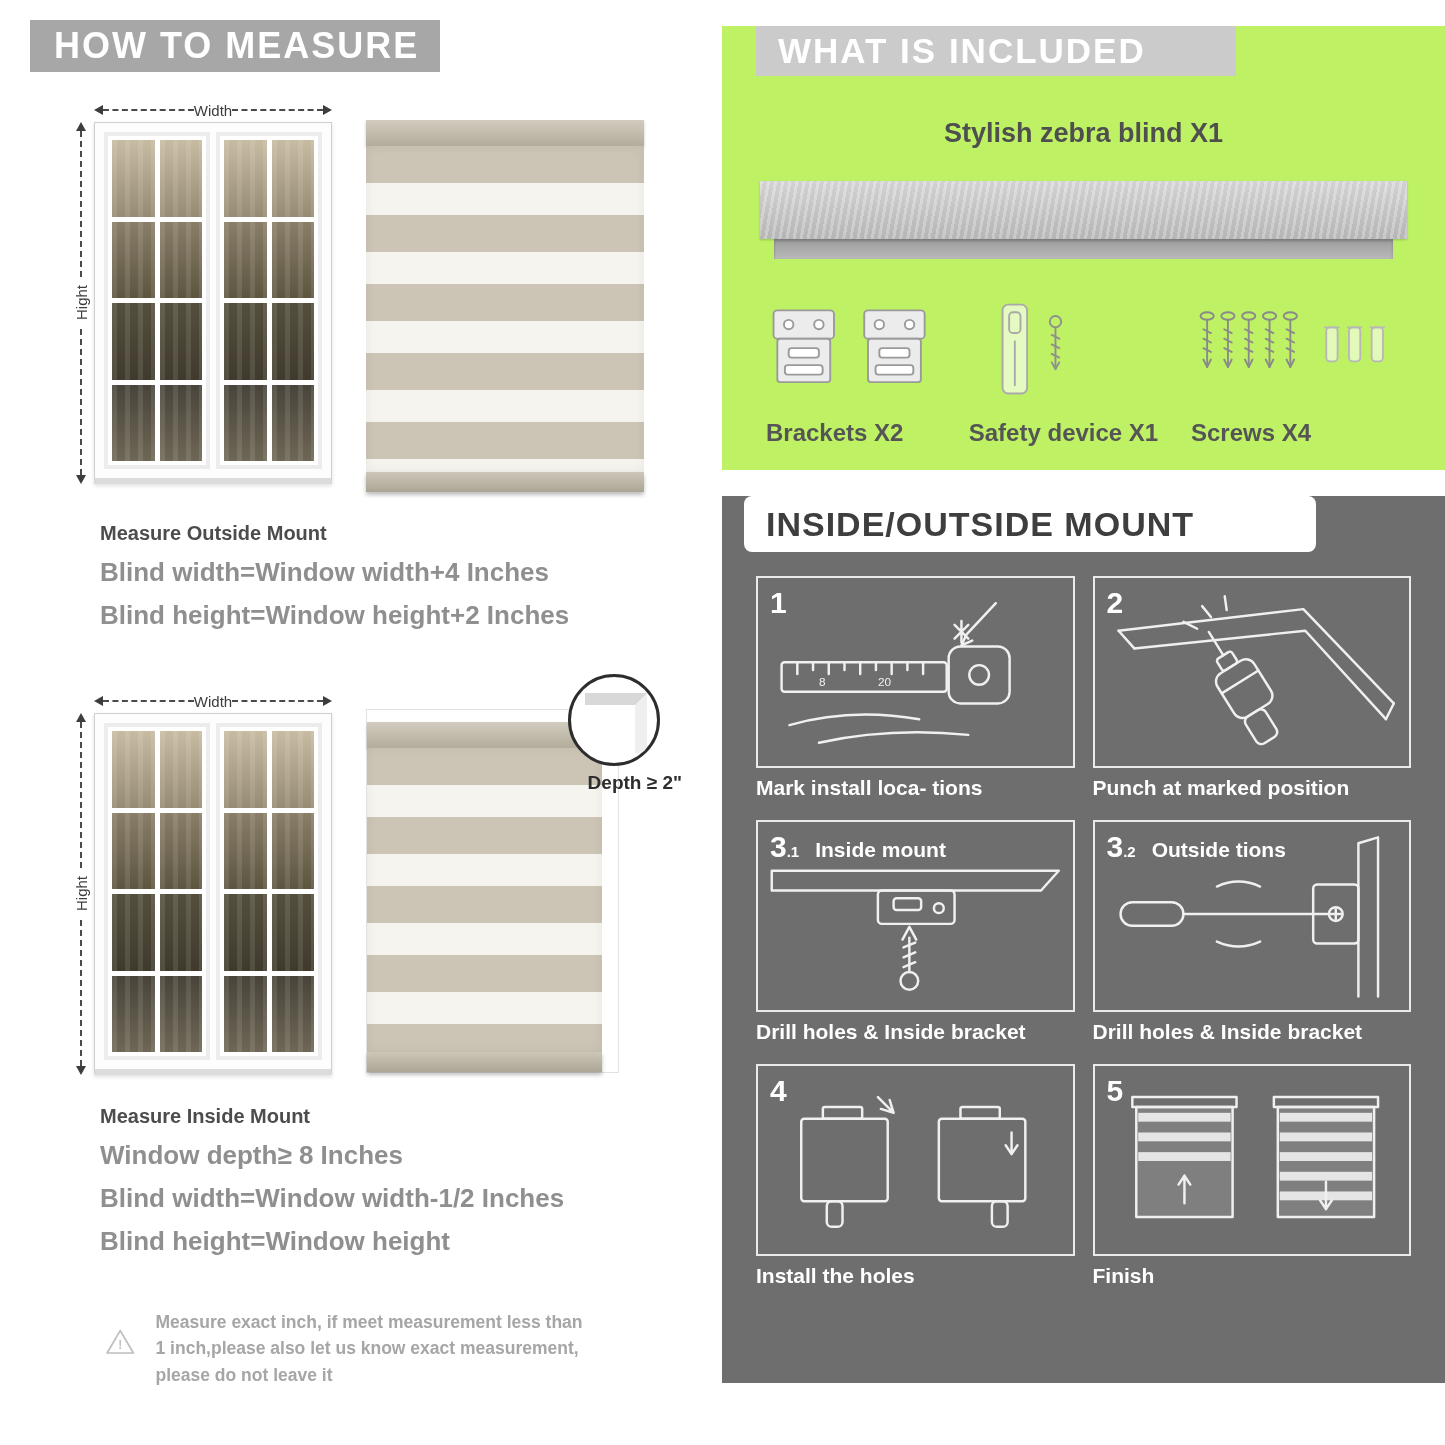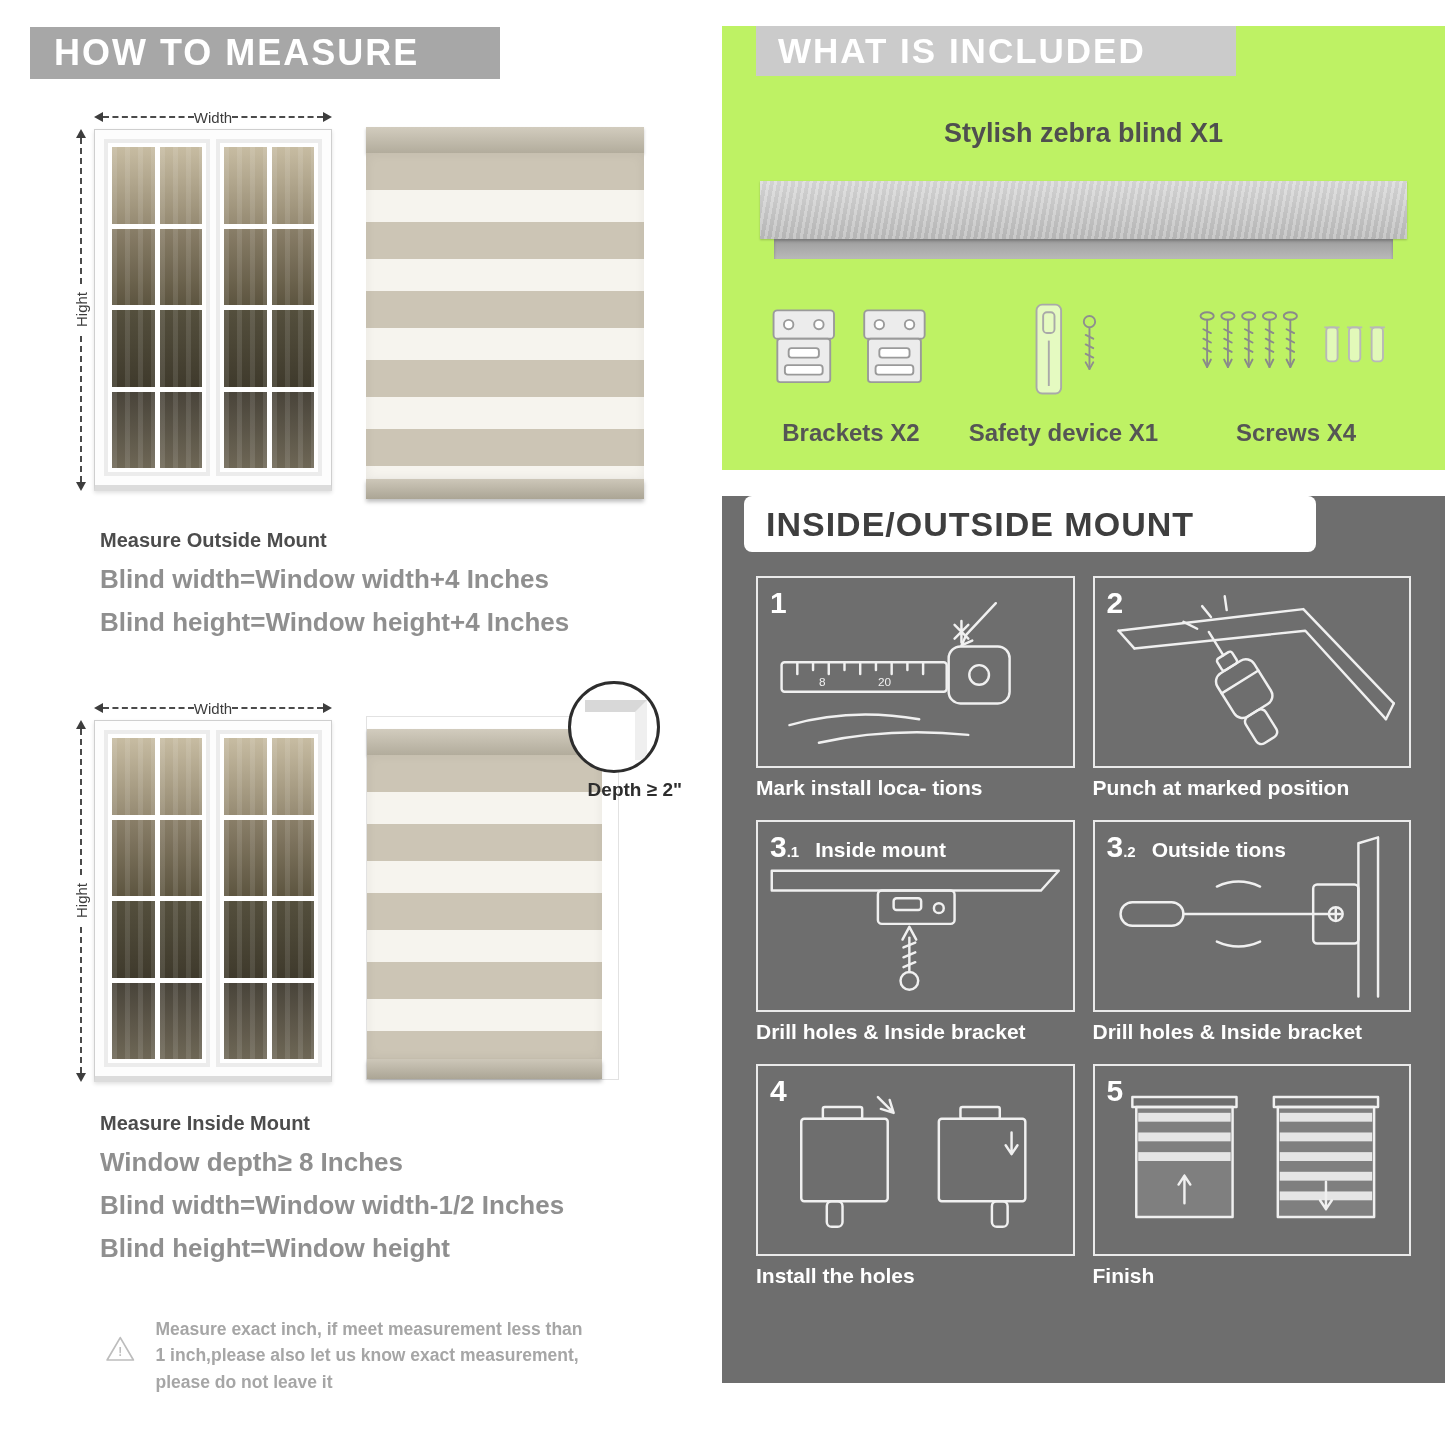--- a/index.html
+++ b/index.html
@@ -3,21 +3,21 @@
 <meta charset="utf-8">
 <style>
   * { margin:0; padding:0; box-sizing:border-box; }
   html,body { background:#fff; }
   body { font-family:"Liberation Sans", sans-serif; }
   #canvas { position:relative; width:1445px; height:1445px; background:#fff; overflow:hidden; }
 
   
   .left-panel { position:absolute; left:0; top:0; width:700px; height:1445px; background:#fff; }
   .band-gray {
-    margin:27px 0 0 30px; width:470px; height:52px; background:#a7a7a7;
+    margin:20px 0 0 30px; width:410px; height:52px; background:#a7a7a7;
     color:#fff; font-size:36px; font-weight:bold; letter-spacing:2px;
     line-height:52px; padding-left:24px;
   }
   .fig-row { display:flex; gap:34px; margin:26px 0 0 68px; align-items:flex-start; }
   .window-fig { display:grid; grid-template-columns:26px 238px; grid-template-rows:24px 362px; }
   .harrow { grid-column:2; display:flex; align-items:center; color:#3d3d3d; font-size:15px; }
   .harrow .dash { flex:1; border-top:2px dashed #4a4a4a; height:0; }
   .harrow .lbl { margin:0 0; white-space:nowrap; }
   .ah { width:0; height:0; }
   .ah.left  { border-top:5px solid transparent; border-bottom:5px solid transparent; border-right:9px solid #3d3d3d; }
@@ -72,21 +72,21 @@
   }
   .blind-title { text-align:center; margin-top:42px; font-size:27px; font-weight:bold; color:#4f4f4f; }
   .headrail { margin:32px 38px 0; }
   .rail-face { height:58px; background:linear-gradient(180deg,#d9d9d9,#bbbbbb);
     background-image:repeating-linear-gradient(100deg, rgba(255,255,255,.20) 0 3px, rgba(0,0,0,.03) 3px 7px),
       linear-gradient(180deg,#d9d9d9,#bbbbbb);
     box-shadow:0 1px 2px rgba(0,0,0,.2); }
   .rail-lip { height:20px; margin:0 14px; background:linear-gradient(180deg,#9d9d9d,#b9b9b9);
     box-shadow:inset 0 2px 3px rgba(0,0,0,.25); }
   .items-row { display:flex; justify-content:space-between; align-items:flex-end; margin:40px 44px 0; }
-  .pack-item { display:flex; flex-direction:column; align-items:center; gap:16px; }
+  .pack-item { display:flex; flex-direction:column; gap:16px; }
   .pack-label { font-size:24px; font-weight:bold; color:#555; }
 
   .white-gap { height:12px; background:#fff; }
 
   .right-bottom { height:887px; background:#6e6e6e; }
   .band-white {
     margin:14px 0 0 22px; width:572px; height:56px; background:#fff; border-radius:8px;
     color:#3e3e3e; font-size:34px; font-weight:bold; letter-spacing:1px;
     line-height:56px; padding-left:22px;
   }
@@ -154,21 +154,21 @@
       </div>
       <div class="blind-fig">
         <div class="z-top"></div>
         <div class="z-body"></div>
         <div class="z-bottom"></div>
       </div>
     </div>
 
     <h2 class="m-title">Measure Outside Mount</h2>
     <p class="m-line">Blind width=Window width+4 Inches</p>
-    <p class="m-line">Blind height=Window height+4 Inches</p>
+    <p class="m-line">Blind height=Window height+2 Inches</p>
 
     <div class="fig-row" style="margin-top:58px;">
       <div class="window-fig">
         <div class="harrow">
           <span class="ah left"></span>
           <span class="dash"></span>
           <span class="lbl">Width</span>
           <span class="dash"></span>
           <span class="ah right"></span>
         </div>

